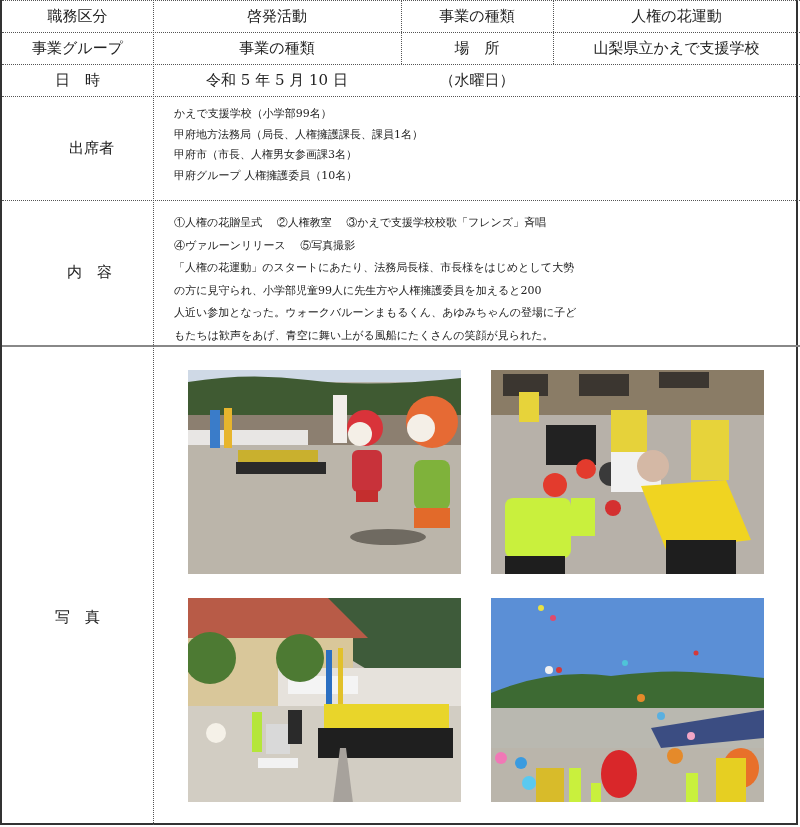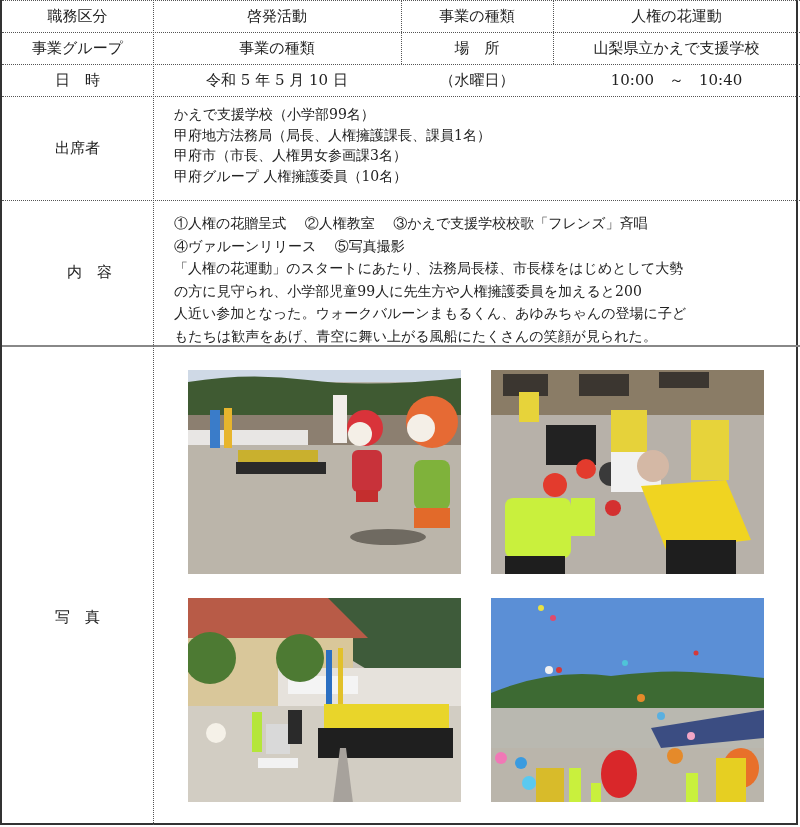--- a/index.html
+++ b/index.html
@@ -5,21 +5,21 @@
   html, body { margin:0; padding:0; background:#ffffff; }
   body { width:800px; height:827px; position:relative; overflow:hidden;
          font-family:"DejaVu Serif","Liberation Serif",serif; color:#222; }
   .frame { position:absolute; left:0; top:0; width:798px; height:825px;
            border-left:2px solid #333; border-right:2px solid #333; border-bottom:2px solid #333; box-sizing:border-box; }
   .cell { position:absolute; box-sizing:border-box; display:flex; align-items:center; justify-content:center;
           font-size:15px; white-space:nowrap; }
   .hline { position:absolute; left:0; width:800px; height:0; border-top:1px dotted #555; }
   .hline.thick { border-top:2px solid #888; }
   .vline { position:absolute; width:0; border-left:1px dotted #555; }
-  .multi { position:absolute; left:172px; box-sizing:border-box; font-size:14px; line-height:20.5px; white-space:nowrap; }
+  .multi { position:absolute; left:172px; box-sizing:border-box; font-size:11px; line-height:20.5px; white-space:nowrap; }
   .photo { position:absolute; overflow:hidden; }
   .photo svg { display:block; width:100%; height:100%; }
 </style>
 </head>
 <body>
 
 <div class="frame">
 
   <div class="hline" style="top:0;"></div>
   <div class="hline" style="top:32px;"></div>
@@ -38,23 +38,22 @@
   <div class="cell" style="left:551px; top:0; width:247px; height:32px;">人権の花運動</div>
 
   <div class="cell" style="left:0; top:32px; width:151px; height:32px;">事業グループ</div>
   <div class="cell" style="left:151px; top:32px; width:248px; height:32px;">事業の種類</div>
   <div class="cell" style="left:399px; top:32px; width:152px; height:32px;">場　所</div>
   <div class="cell" style="left:551px; top:32px; width:247px; height:32px;">山梨県立かえで支援学校</div>
 
   <div class="cell" style="left:0; top:64px; width:151px; height:32px;text-align:right;">日　時</div>
   <div class="cell" style="left:151px; top:64px; width:248px; height:32px;">令和 5 年 5 月 10 日</div>
   <div class="cell" style="left:399px; top:64px; width:152px; height:32px;">（水曜日）</div>
-  <div class="cell" style="left:551px; top:64px; width:247px; height:32px;">10:00　～　10:40</div>
 
-  <div class="cell" style="left:0; top:96px; width:151px; height:104px;">出席者</div>
+  <div class="cell" style="left:14px; top:96px; width:151px; height:104px;">出席者</div>
   <div class="multi" style="top:104px;">
     <div>かえで支援学校（小学部99名）</div>
     <div>甲府地方法務局（局長、人権擁護課長、課員1名）</div>
     <div>甲府市（市長、人権男女参画課3名）</div>
     <div>甲府グループ 人権擁護委員（10名）</div>
   </div>
 
   <div class="cell" style="left:12px; top:200px; width:151px; height:145px;">内　容</div>
   <div class="multi" style="top:212px; line-height:22.5px;">
     <div>①人権の花贈呈式　 ②人権教室　 ③かえで支援学校校歌「フレンズ」斉唱</div>

